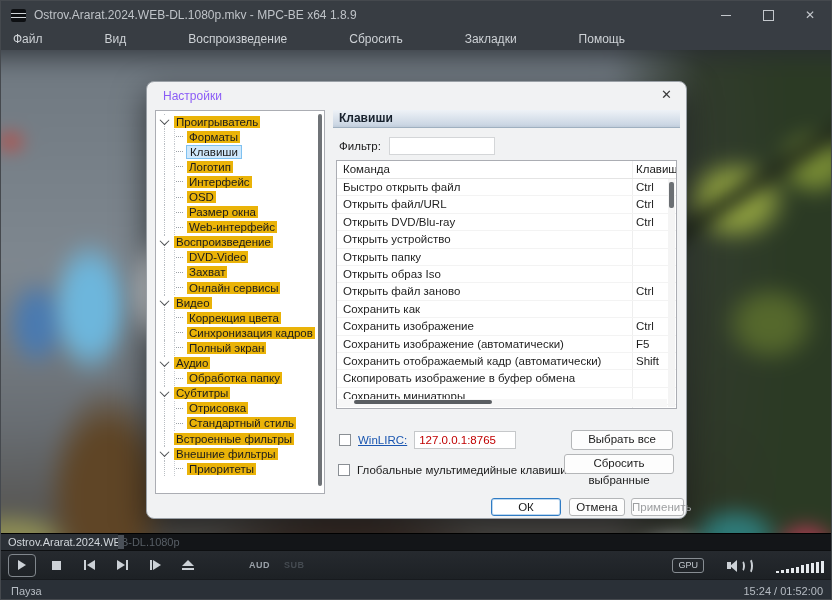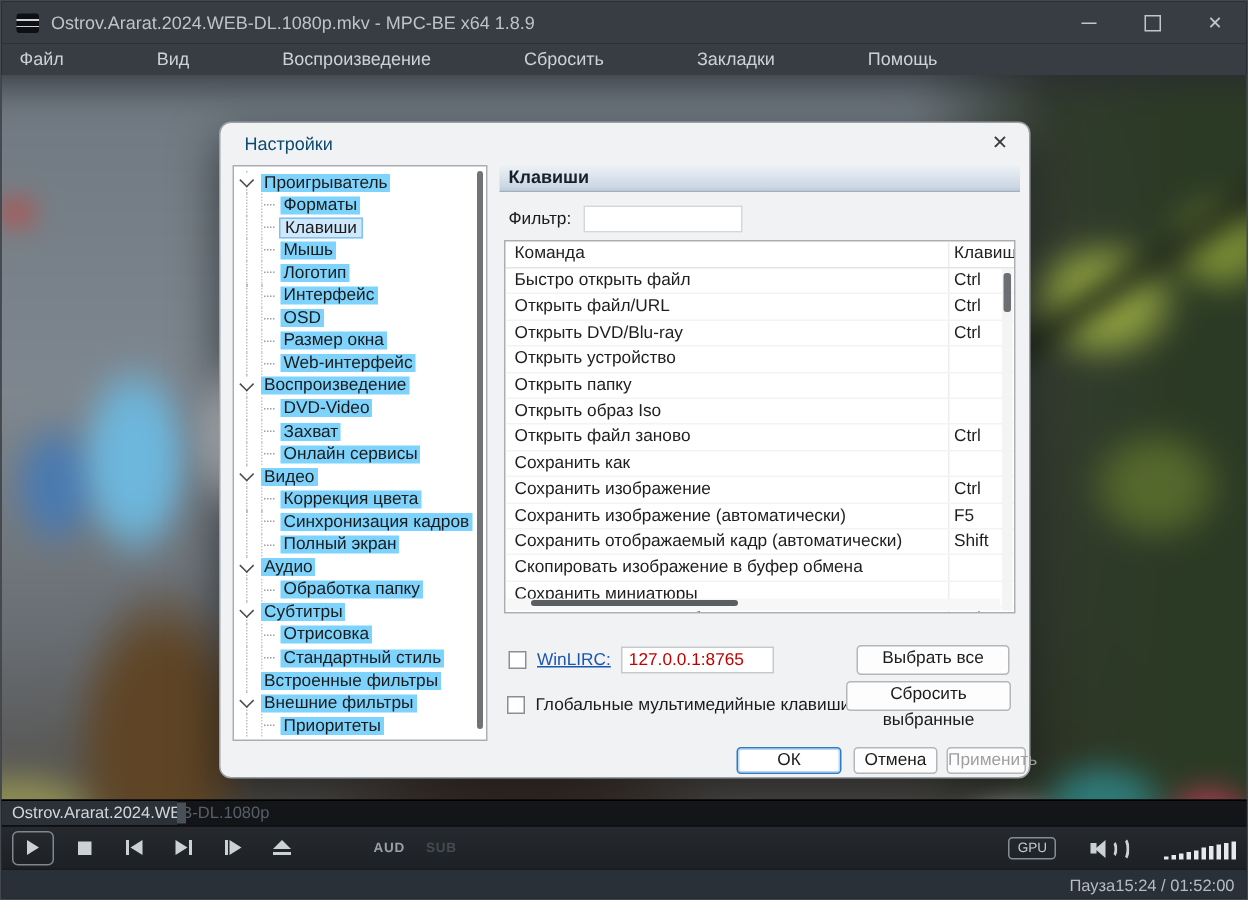--- a/index.html
+++ b/index.html
@@ -72,39 +72,39 @@
   .spk{display:flex;align-items:center;}
   .spk-body{width:4px;height:7px;background:#ccd1d6;}
   .spk-cone{width:0;height:0;border-right:7px solid #ccd1d6;border-top:6px solid transparent;border-bottom:6px solid transparent;margin-left:-1px;}
   .arc1{width:3px;height:8px;border:2px solid transparent;border-right-color:#ccd1d6;border-radius:50%;margin-left:1px;}
   .arc2{width:4px;height:12px;border:2px solid transparent;border-right-color:#ccd1d6;border-radius:50%;}
   .vol{display:flex;align-items:flex-end;gap:2px;height:14px;}
   .vol span{width:3px;background:#e6eaee;display:block;}
   
   .statusbar{position:absolute;left:0;top:578px;width:832px;height:22px;background:#2a3037;
     border-top:1px solid #171a1e;color:#b6bcc3;font-size:11px;display:flex;align-items:center;
-    justify-content:flex-end;padding:0 10px;box-sizing:border-box;}
+    justify-content:space-between;padding:0 10px;box-sizing:border-box;}
   
   .dialog{position:absolute;left:145px;top:80px;width:541px;height:438px;background:#f1f2f3;
     border:1px solid #9aa0a6;border-radius:8px;box-shadow:0 12px 32px rgba(0,0,0,.55);
     color:#1b1b1b;font-size:11.5px;box-sizing:border-box;}
-  .dlg-title{position:absolute;left:16px;top:7px;font-size:12px;color:#0c4a6e;}
+  .dlg-title{position:absolute;left:16px;top:7px;font-size:12px;color:#8b5cf6;}
   .dlg-close{position:absolute;right:14px;top:6px;font-size:13px;color:#3a3a3a;line-height:1;}
   
   .tree{position:absolute;left:8px;top:28px;width:170px;height:384px;background:#fff;
     border:1px solid #abadb3;overflow:hidden;box-sizing:border-box;padding-top:3px;}
   .trow{position:relative;display:flex;align-items:center;height:15.1px;padding-left:5px;white-space:nowrap;}
   .trow::before{content:"";position:absolute;left:8px;top:0;bottom:0;border-left:1px dotted #b9bec3;}
   .trow.child::after{content:"";position:absolute;left:18px;top:0;bottom:0;border-left:1px dotted #c6cacf;}
   .chev{width:6px;height:6px;border-left:1.4px solid #4a4d50;border-bottom:1.4px solid #4a4d50;
     transform:rotate(-45deg) translate(1px,-1px);margin-right:6px;flex:0 0 auto;background:#fff;z-index:1;position:relative;}
   .chev.hide{visibility:hidden;}
   .trow.child{padding-left:20px;}
   .dash{width:7px;border-top:1px dotted #9aa0a6;margin-right:4px;flex:0 0 auto;z-index:1;}
-  .tlabel{position:relative;z-index:1;background:#7dd3fc;padding:0 2px;}
+  .tlabel{position:relative;z-index:1;background:#eab308;padding:0 2px;}
   .tlabel.sel{background:#cfe8fc;border:1px solid #7fc1f0;padding:0 3px;margin-left:-1px;}
   .tree-sb{position:absolute;right:2px;top:3px;width:4px;height:372px;background:#6f7377;border-radius:2px;}
   
   .panel{position:absolute;left:186px;top:28px;width:347px;height:384px;}
   .phead{height:17px;line-height:17px;background:linear-gradient(180deg,#eef2f7 0%,#ccd7e4 85%,#c0ccda 100%);
     border-bottom:1px solid #9fb0c0;font-weight:bold;font-size:12px;padding-left:6px;color:#16202c;}
   .filter-row{position:absolute;left:6px;top:27px;display:flex;align-items:center;gap:8px;}
   .filter-input{width:98px;height:16px;border:1px solid #d4d6d8;background:#fff;font-size:11.5px;
     font-family:"Liberation Sans",sans-serif;padding:0 3px;}
   .ktable{position:absolute;left:3px;top:50px;width:341px;height:249px;background:#fff;
@@ -179,24 +179,20 @@
         <div class="trow child">
           <span class="dash"></span>
           <span class="tlabel">Форматы</span>
         </div>
         <div class="trow child">
           <span class="dash"></span>
           <span class="tlabel sel">Клавиши</span>
         </div>
         <div class="trow child">
           <span class="dash"></span>
-          <span class="tlabel">Мышь</span>
-        </div>
-        <div class="trow child">
-          <span class="dash"></span>
           <span class="tlabel">Логотип</span>
         </div>
         <div class="trow child">
           <span class="dash"></span>
           <span class="tlabel">Интерфейс</span>
         </div>
         <div class="trow child">
           <span class="dash"></span>
           <span class="tlabel">OSD</span>
         </div>

